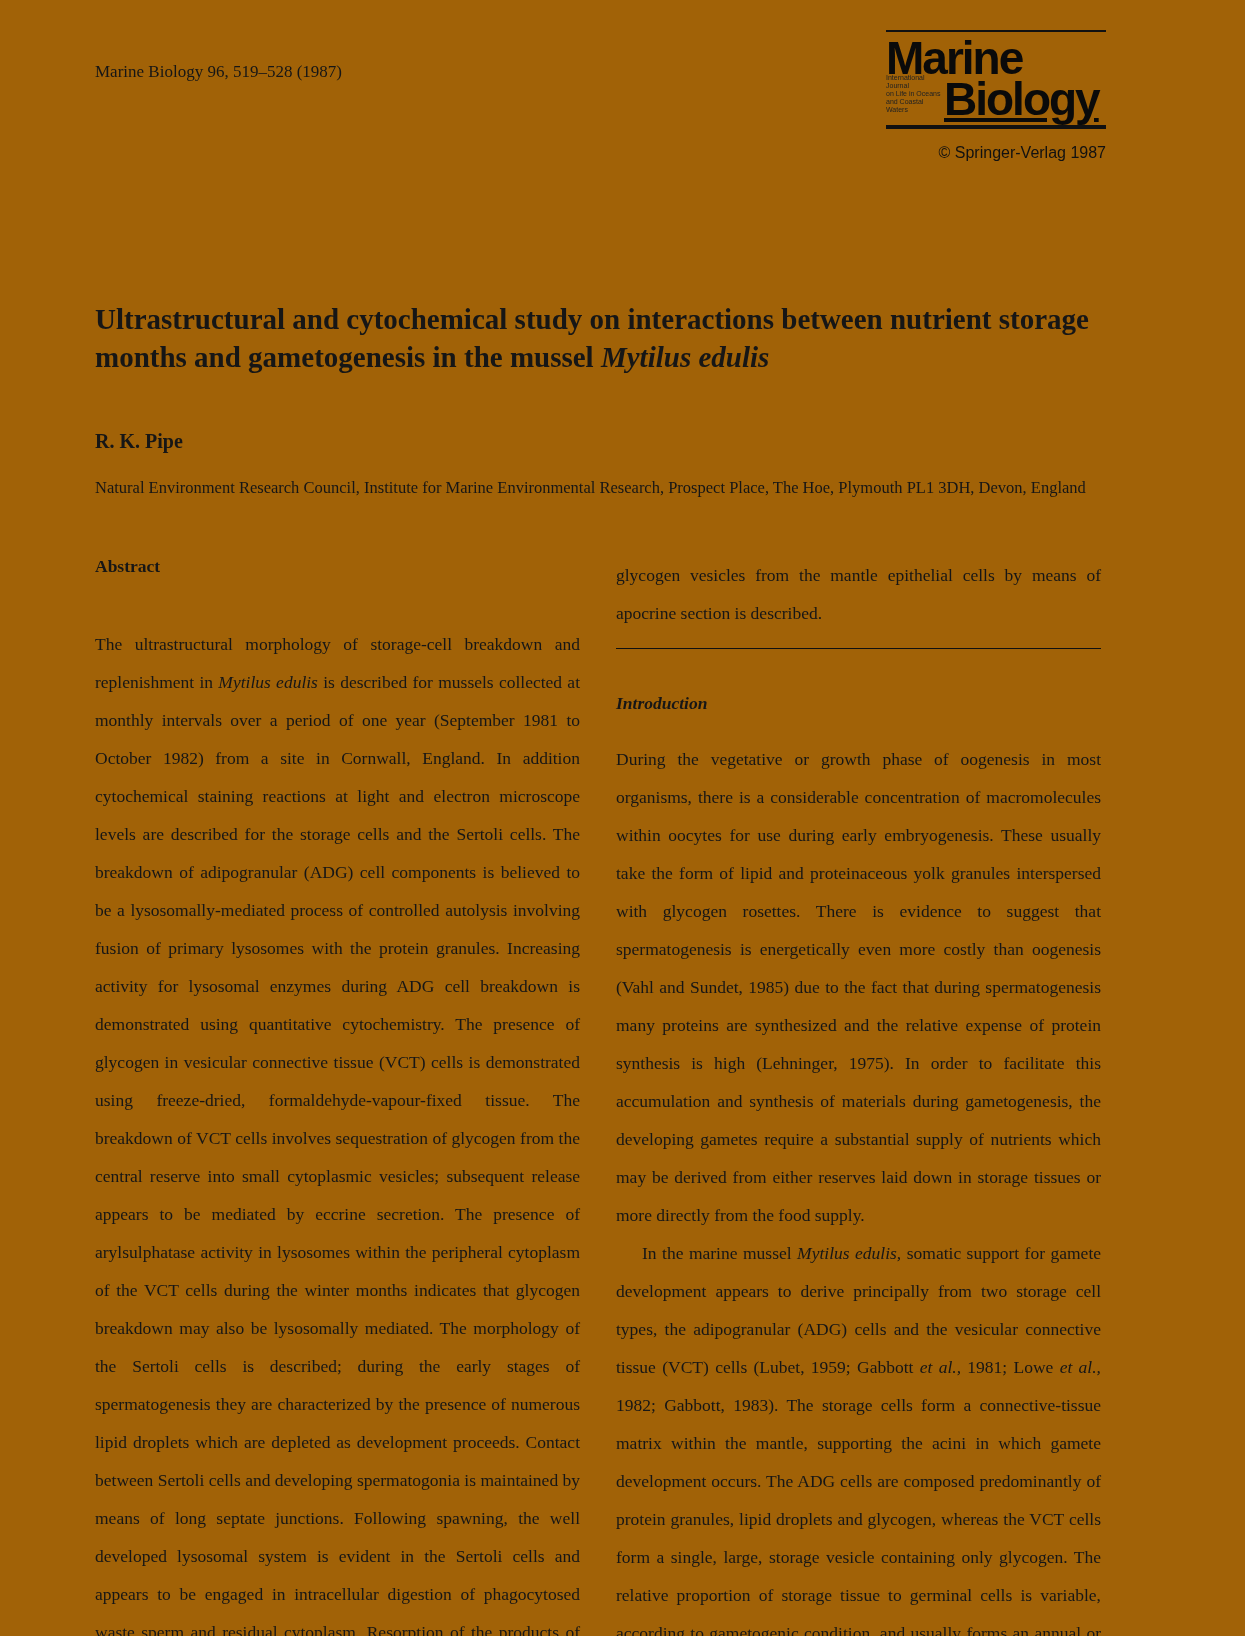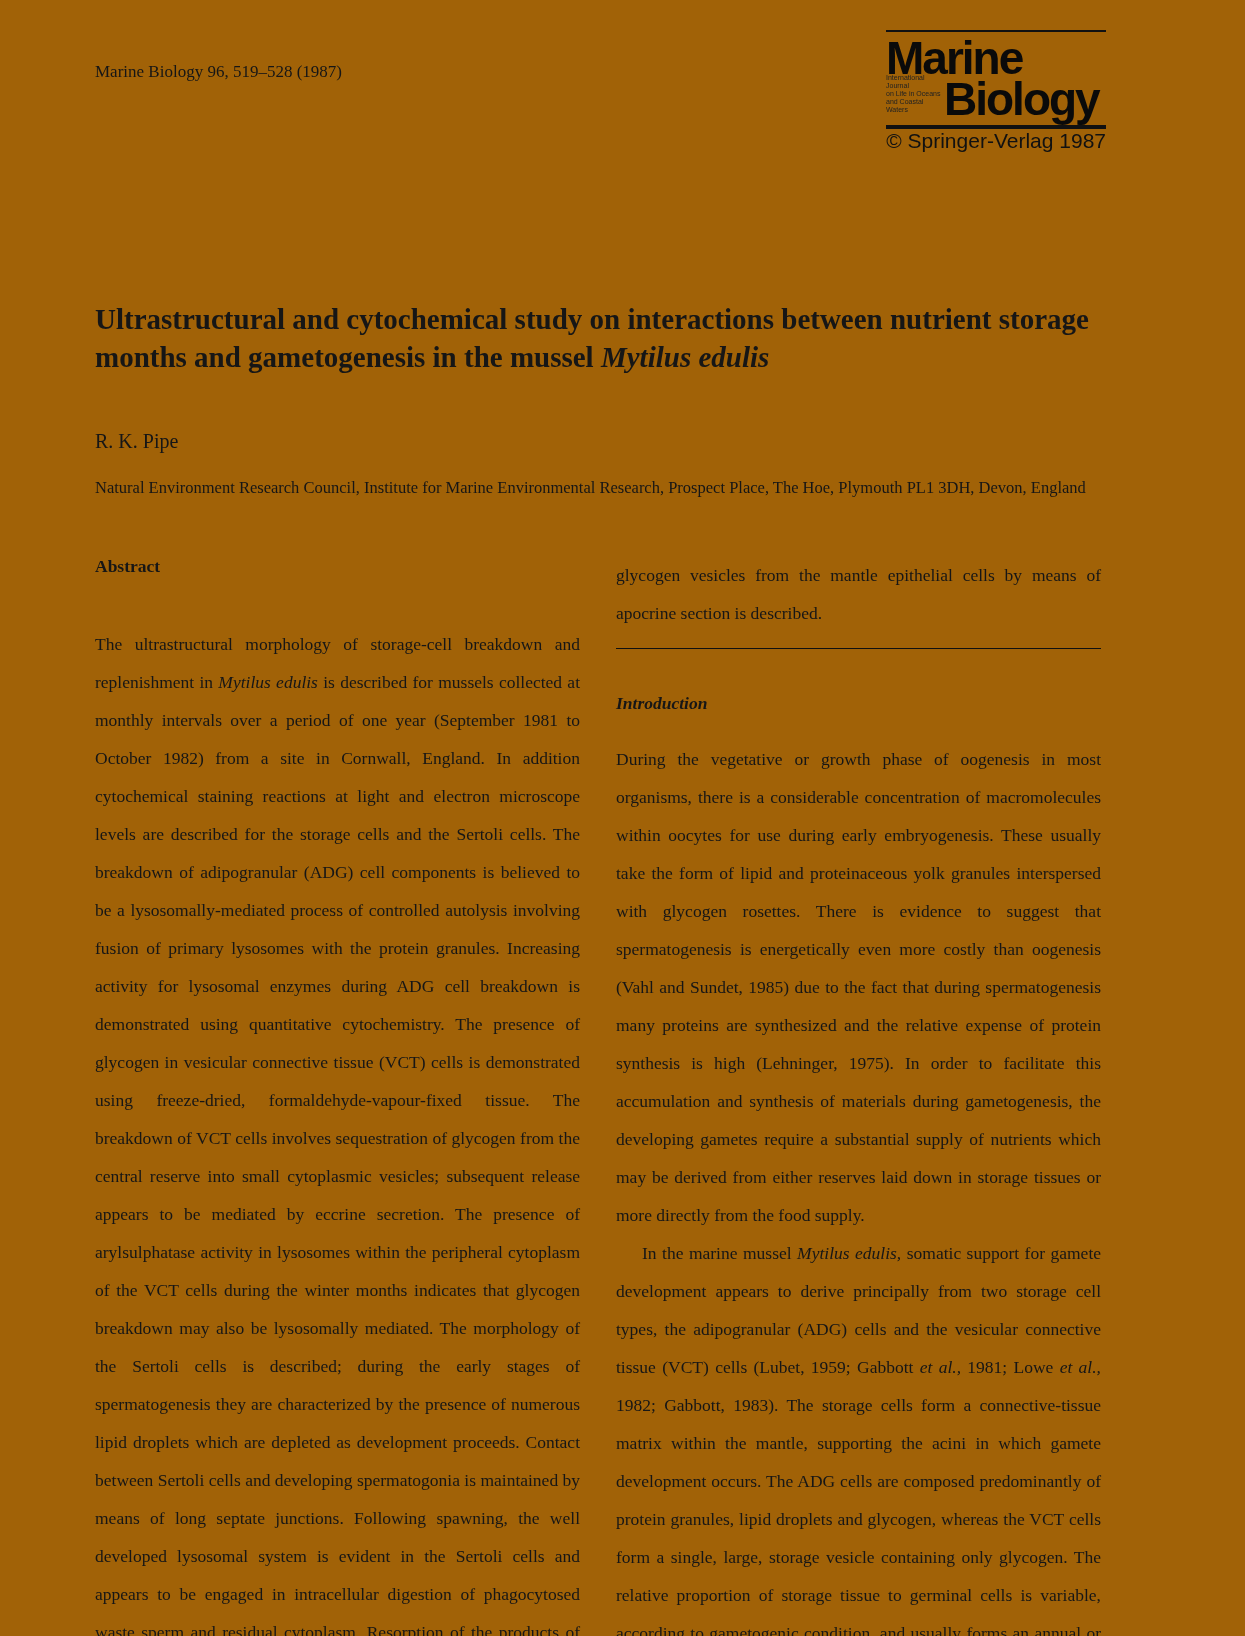--- a/index.html
+++ b/index.html
@@ -45,44 +45,45 @@
     color: #222;
     width: 58px;
     padding-bottom: 6px;
   }
   .logo-biology {
     font-size: 46px;
     font-weight: 800;
     letter-spacing: -2px;
     line-height: 42px;
     color: #0a0a0a;
+    text-decoration: underline;
   }
   .logo-rule-bottom { border-top: 4px solid #111; width: 100%; margin-top: 5px; }
   .logo-copyright {
-    font-size: 21px;
+    font-size: 16px;
     text-align: right;
-    margin-top: 0;
+    margin-top: 15px;
     color: #111;
   }
 
   
   .article-title {
     position: absolute;
     left: 95px; top: 300px;
     width: 995px;
     font-size: 29px;
     font-weight: bold;
     line-height: 38px;
     margin: 0;
   }
   .author-name {
     position: absolute;
     left: 95px; top: 430px;
     font-size: 20px;
-    font-weight: normal;
+    font-weight: bold;
   }
   .author-affiliation {
     position: absolute;
     left: 95px; top: 476px;
     width: 1005px;
     font-size: 16.5px;
     font-weight: normal;
     line-height: 23px;
   }
 

